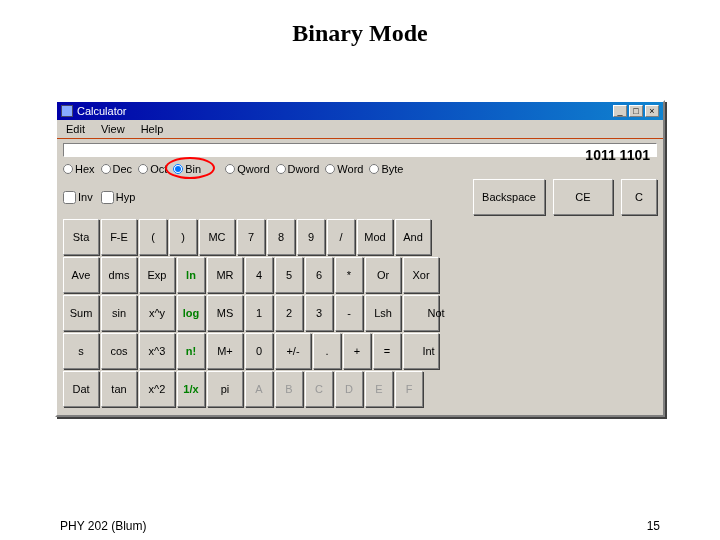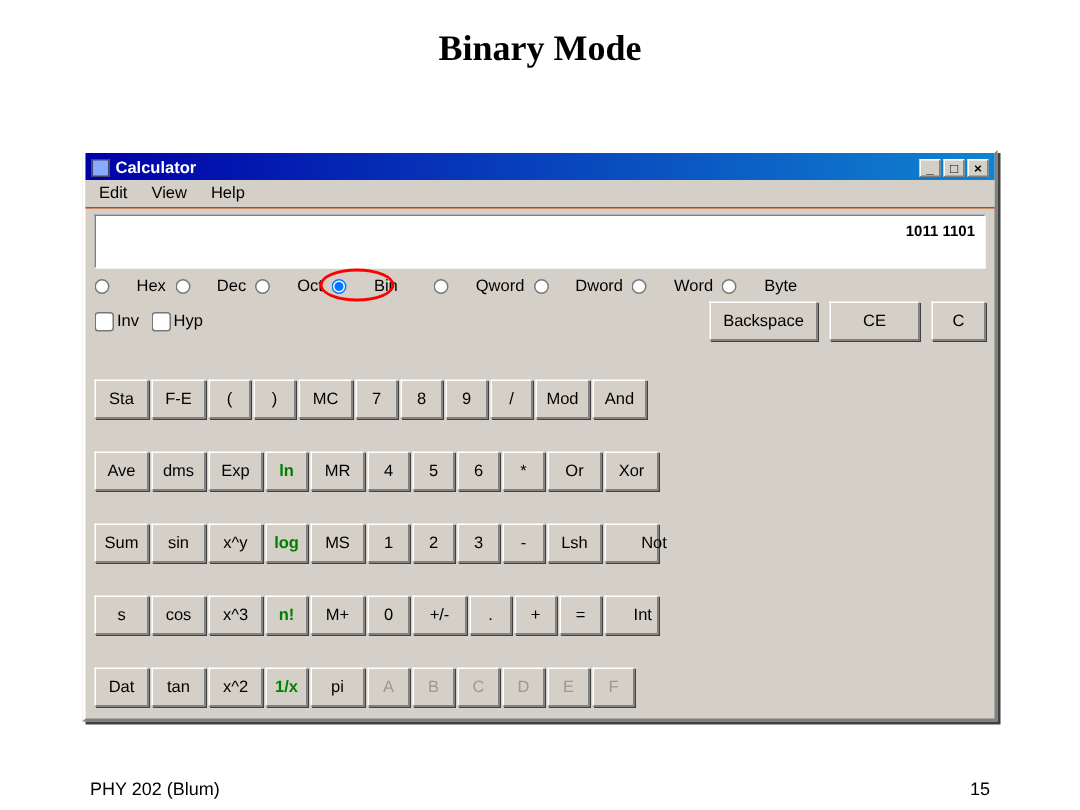--- a/index.html
+++ b/index.html
@@ -44,24 +44,24 @@
       box-shadow: 2px 2px 0 #404040;
       font-family: Arial, sans-serif;
       font-size: 11px;
     }
 
     
     .title-bar {
       background: linear-gradient(to right, #0000a8, #1084d0);
       color: white;
       font-size: 11px;
-      font-weight: bold;
+      font-weight: normal;
       padding: 2px 4px;
       display: flex;
-      align-items: flex-end;
+      align-items: center;
       justify-content: space-between;
       height: 18px;
     }
     .title-bar-left {
       display: flex;
       align-items: center;
       gap: 4px;
     }
     .title-icon {
       width: 12px;
@@ -107,38 +107,38 @@
     .calc-display {
       background: white;
       border: 1px inset #808080;
       border-top: 1px solid #808080;
       border-left: 1px solid #808080;
       border-bottom: 1px solid #fff;
       border-right: 1px solid #fff;
       margin: 4px 6px 4px 6px;
       text-align: right;
       padding: 2px 6px;
-      font-size: 10px;
+      font-size: 14px;
       font-weight: bold;
-      height: 36px;
+      height: 14px;
       line-height: 18px;
     }
 
     
     .radio-row {
       display: flex;
       align-items: center;
       gap: 6px;
       padding: 2px 6px;
       font-size: 11px;
     }
     .radio-group {
       display: flex;
       align-items: center;
-      gap: 18px;
+      gap: 2px;
     }
     .radio-group input[type=radio] { margin: 0; width: 10px; height: 10px; }
     .radio-label { font-size: 11px; }
     .bin-circle {
       position: absolute;
       top: -6px;
       left: -8px;
       width: 50px;
       height: 22px;
       border: 2.5px solid red;
@@ -155,41 +155,40 @@
     
     .buttons-area {
       padding: 2px 6px 6px 6px;
     }
 
     
     .cb {
       display: inline-flex;
       align-items: center;
       justify-content: center;
-      height: 26px;
+      height: 36px;
       background: #d4d0c8;
       border: 1px solid;
       border-top-color: #ffffff;
       border-left-color: #ffffff;
       border-bottom-color: #808080;
       border-right-color: #808080;
       box-shadow: 1px 1px 0 #404040;
       cursor: pointer;
       font-size: 11px;
       font-family: Arial, sans-serif;
       white-space: nowrap;
       padding: 0 2px;
     }
 
     .btn-row {
       display: flex;
       gap: 2px;
       margin-bottom: 2px;
       align-items: center;
-      margin-top: 22px;
     }
 
     
     .w-sta { width: 36px; }
     .w-fe  { width: 36px; }
     .w-par { width: 28px; }
     .w-mc  { width: 36px; }
     .w-num { width: 28px; }
     .w-op  { width: 28px; }
     .w-mod { width: 36px; }

